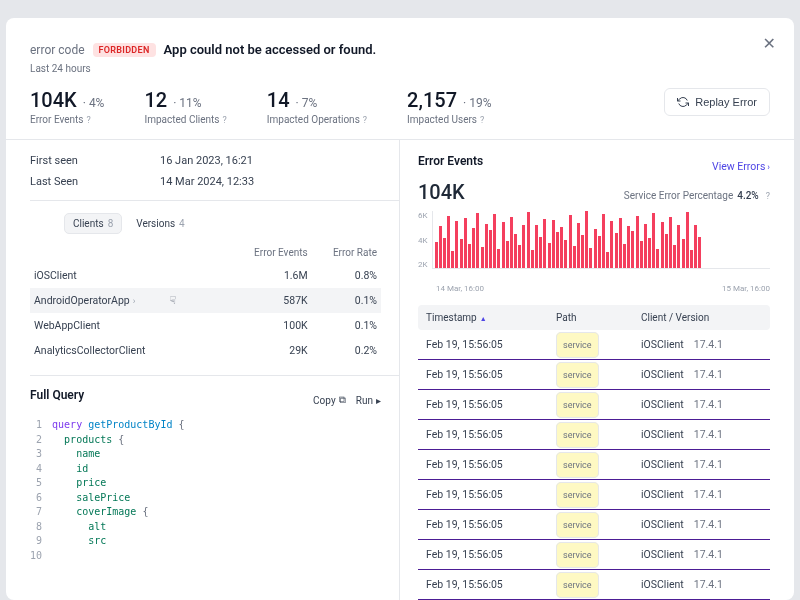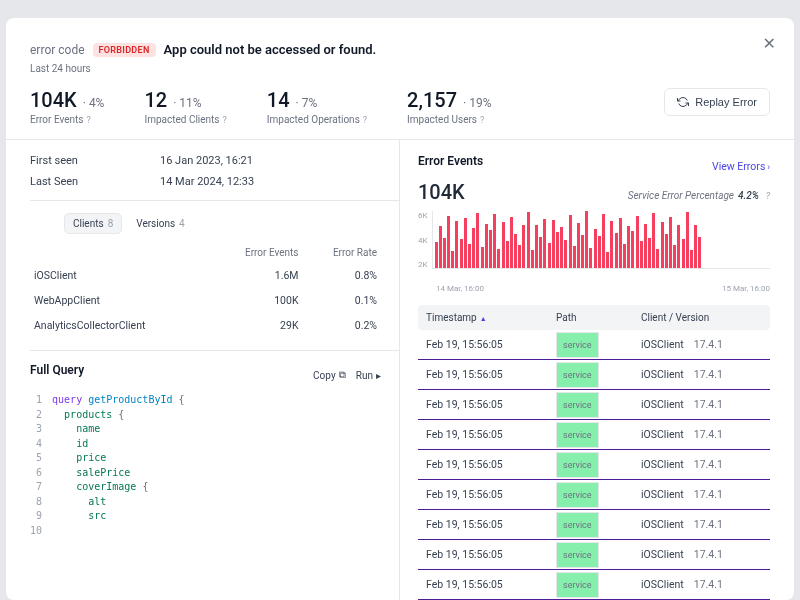--- a/index.html
+++ b/index.html
@@ -111,21 +111,21 @@
   .fn { color:#0284c7; }
   .field { color:#047857; }
   .brace { color:#6b7280; }
 
   
   .er-head { display:flex; align-items:center;}
   .er-head .grow{flex:1;}
   .link { color:#4f46e5; font-size:10.5px; cursor:pointer; }
   .link .arr { font-size:9px; margin-left:2px;}
   .big { font-size:20px; font-weight:500; margin-top:2px; }
-  .svc-line { display:flex; justify-content:flex-end; align-items:center; gap:4px; font-size:10px; color:#6b7280; margin-top:-14px;font-style:italic;}
+  .svc-line { display:flex; justify-content:flex-end; align-items:center; gap:4px; font-size:10px; color:#6b7280; margin-top:-14px;}
   .svc-line .pc { color:#374151; font-weight:500; }
 
   .chart { margin-top:10px; position:relative; height:70px; display:flex; }
   .ylabels { display:flex; flex-direction:column; justify-content:space-between; font-size:8px; color:#9ca3af; padding-right:4px; height:58px;}
   .bars { flex:1; border-left:1px solid #e5e7eb; border-bottom:1px solid #e5e7eb; display:flex; align-items:flex-end; gap:1.2px; height:58px; padding:0 2px;}
   .bars span { display:block; width:3px; background:#f43f5e; }
   .xaxis { display:flex; justify-content:space-between; font-size:8px; color:#9ca3af; margin-top:3px; padding-left:18px;}
 
   
   .evt-head {
@@ -138,21 +138,21 @@
   .sort-up { font-size:7px; color:#4f46e5; margin-left:3px; }
   .evt-row {
     display:flex; font-size:10.5px; color:#374151;
     padding:8px 8px; border-bottom:1px solid #4c1d95;
   }
   .evt-row .c1{flex:0 0 130px;}
   .evt-row .c2{flex:0 0 85px;}
   .evt-row .c3{flex:1; display:flex; gap:10px;}
   .chip {
     font-size:9px; color:#6b7280; border:1px solid #e5e7eb;
-    padding:7px 6px; border-radius:0; background:#86efac;
+    padding:7px 6px; border-radius:5px; background:#fef9c3;
   }
   .ver { color:#6b7280; }
 </style>
 </head>
 <body>
 
 <div class="panel">
   <div class="close-x">✕</div>
 
   <div class="hdr-line1">
@@ -233,20 +233,25 @@
           <th></th>
           <th>Error Events</th>
           <th>Error Rate</th>
         </tr>
           </thead>
         <tbody id="clients-body">
             <tr>
               <td>iOSClient</td>
               <td>1.6M</td>
               <td>0.8%</td>
+            </tr>
+            <tr class="hover">
+              <td>AndroidOperatorApp<span class="chevr">›</span><span class="cursor-icon">☟</span></td>
+              <td>587K</td>
+              <td>0.1%</td>
             </tr>
             <tr>
               <td>WebAppClient</td>
               <td>100K</td>
               <td>0.1%</td>
             </tr>
             <tr>
               <td>AnalyticsCollectorClient</td>
               <td>29K</td>
               <td>0.2%</td>

